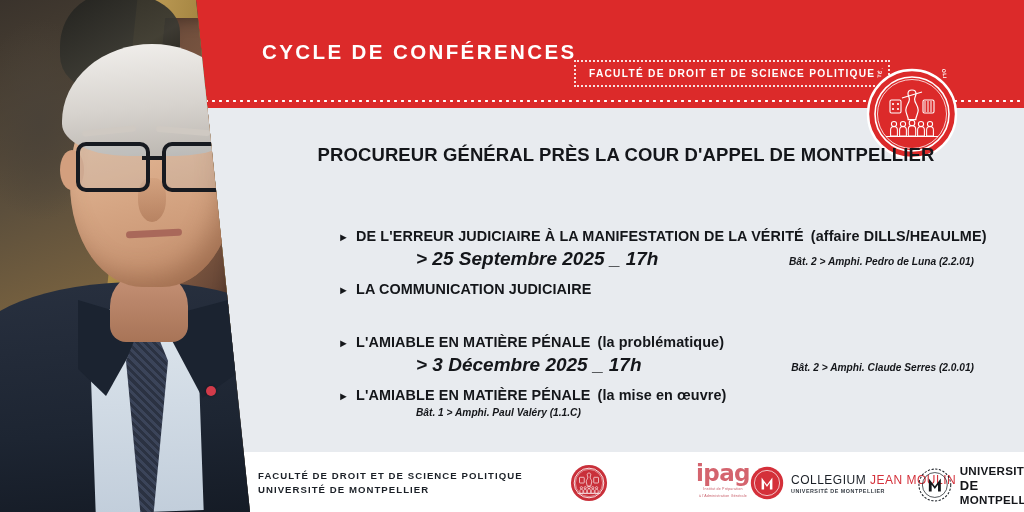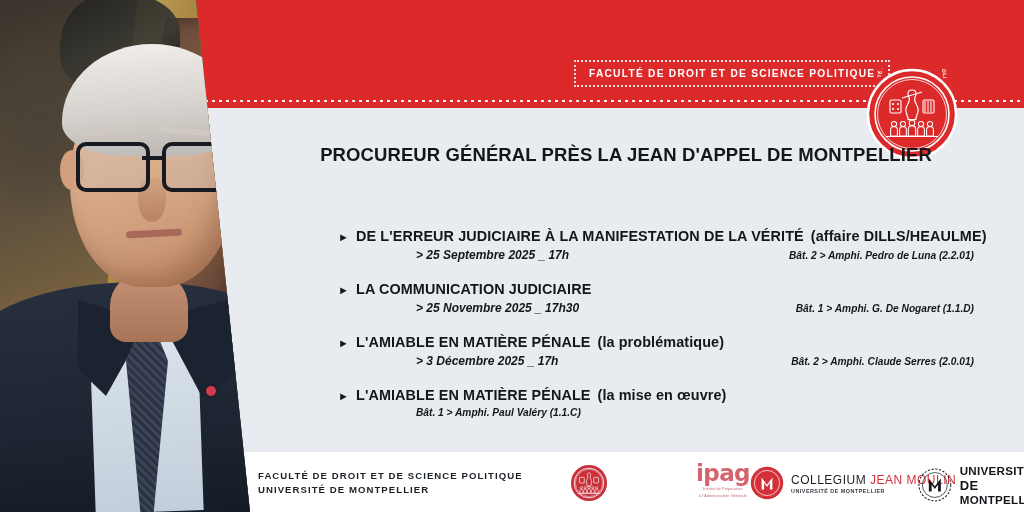--- a/index.html
+++ b/index.html
@@ -136,21 +136,21 @@
     padding-left:82px;
     color:#14161a;font-size:14.4px;font-weight:bold;letter-spacing:.1px;white-space:nowrap;
   }
   .session .arrow{font-size:11px;line-height:1;}
   .session .suffix{font-weight:bold;}
   .session .meta{
     display:flex;align-items:baseline;justify-content:space-between;
     padding-left:160px;padding-right:22px;margin-top:4px;
   }
   .session .date{
-    color:#14161a;font-size:12px;font-style:italic;font-weight:bold;white-space:nowrap;
+    color:#14161a;font-size:19px;font-style:italic;font-weight:bold;white-space:nowrap;
   }
   .session .venue{
     color:#14161a;font-size:10.2px;font-style:italic;font-weight:bold;white-space:nowrap;
   }
 
   
   .footer-text{
     position:absolute;left:258px;top:469px;
     color:#1b2027;font-size:9.6px;font-weight:bold;letter-spacing:1.05px;line-height:1.5;
     text-transform:uppercase;
@@ -202,20 +202,21 @@
     <div class="nose"></div>
     <div class="glasses">
       <div class="lens l"></div>
       <div class="lens r"></div>
       <div class="bridge"></div>
     </div>
     <div class="mouth"></div>
     <div class="pin"></div>
   </div>
 
+  <div class="cycle-title">CYCLE DE CONFÉRENCES</div>
   <div class="faculty-badge">FACULTÉ DE DROIT ET DE SCIENCE POLITIQUE</div>
 
   <div class="seal">
     <svg viewBox="0 0 92 92" width="92" height="92" aria-hidden="true">
       <circle cx="46" cy="46" r="44" fill="#DC2A2A" stroke="#ffffff" stroke-width="2.4"></circle>
       <circle cx="46" cy="46" r="37" fill="none" stroke="#ffffff" stroke-width="1.6"></circle>
       <circle cx="46" cy="46" r="34.5" fill="none" stroke="#ffffff" stroke-width="0.8"></circle>
       <path id="ringtop" d="M 46 10.5 m -31 0 a 31 31 0 1 1 62 0" fill="none"></path>
       <text font-family="Liberation Sans, sans-serif" font-size="5.1" font-weight="bold" fill="#ffffff" letter-spacing="0.35">
         <textPath href="#ringtop" startOffset="50%" text-anchor="middle">FACULTÉ DE DROIT ET DE SCIENCE POLITIQUE</textPath>
@@ -243,21 +244,21 @@
         <circle cx="55" cy="56" r="2.6"></circle>
           <path d="M51.6 62c0-2.2 1.5-3.6 3.4-3.6s3.4 1.4 3.4 3.6v6h-6.8z"></path>
         <circle cx="64" cy="56" r="2.6"></circle>
           <path d="M60.6 62c0-2.2 1.5-3.6 3.4-3.6s3.4 1.4 3.4 3.6v6h-6.8z"></path>
       </g>
       <path d="M20 68.5h52" stroke="#ffffff" stroke-width="1.2"></path>
     </svg>
   </div>
 
   <div class="speaker">
-    <div class="role">PROCUREUR GÉNÉRAL PRÈS LA JEAN D'APPEL DE MONTPELLIER</div>
+    <div class="role">PROCUREUR GÉNÉRAL PRÈS LA COUR D'APPEL DE MONTPELLIER</div>
   </div>
 
   <div class="sessions">
 
     <div class="session">
       <div class="title-row">
         <span class="arrow">►</span>
         <span>DE L'ERREUR JUDICIAIRE À LA MANIFESTATION DE LA VÉRITÉ</span>
         <span class="suffix">(affaire DILLS/HEAULME)</span>
       </div>
@@ -265,24 +266,20 @@
         <span class="date">&gt; 25 Septembre 2025 _ 17h</span>
         <span class="venue">Bât. 2 &gt; Amphi. Pedro de Luna (2.2.01)</span>
       </div>
     </div>
 
     <div class="session">
       <div class="title-row">
         <span class="arrow">►</span>
         <span>LA COMMUNICATION JUDICIAIRE</span>
         <span class="suffix"></span>
-      </div>
-      <div class="meta">
-        <span class="date">&gt; 25 Novembre 2025 _ 17h30</span>
-        <span class="venue">Bât. 1 &gt; Amphi. G. De Nogaret (1.1.D)</span>
       </div>
     </div>
 
     <div class="session">
       <div class="title-row">
         <span class="arrow">►</span>
         <span>L'AMIABLE EN MATIÈRE PÉNALE</span>
         <span class="suffix">(la problématique)</span>
       </div>
       <div class="meta">

